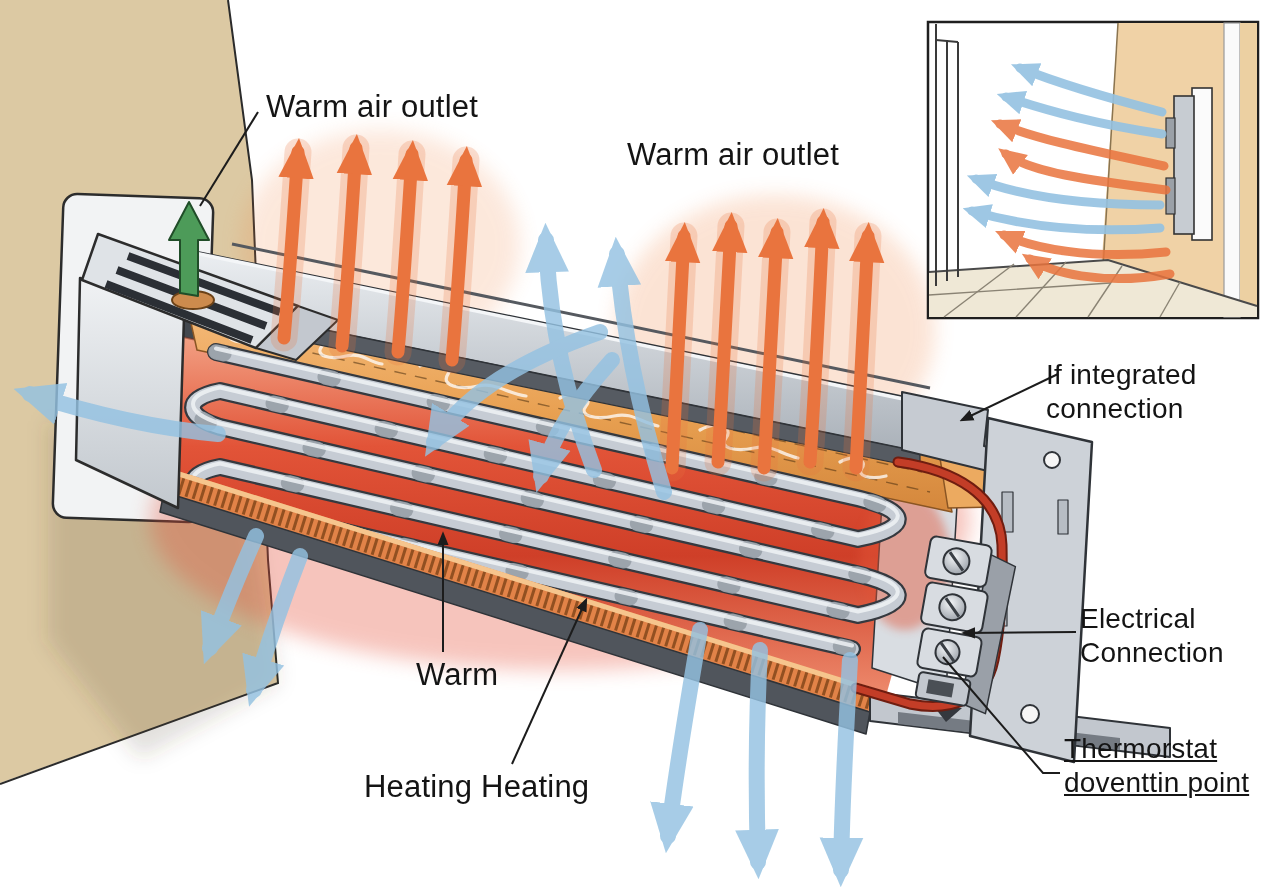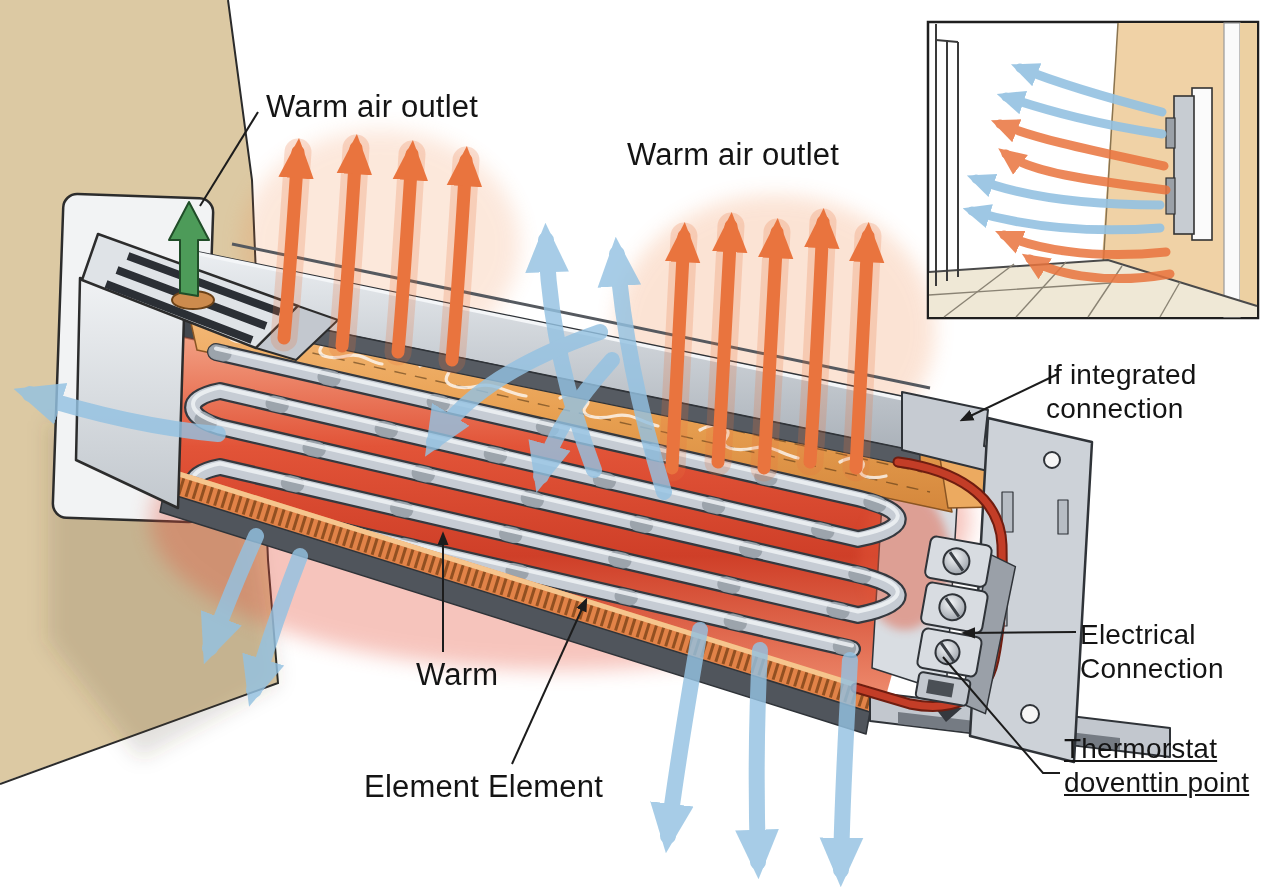--- a/index.html
+++ b/index.html
@@ -260,20 +260,20 @@
         <path d="M1170,274 C1100,286 1050,272 1030,259" marker-end="url(#mO)"></path>
       </g>
     </g>
   </g>
 </svg>
 
 <div class="lbl lbl-lg" style="left:266px;top:88px;">Warm air outlet</div>
 <div class="lbl lbl-lg" style="left:627px;top:136px;">Warm air outlet</div>
 <div class="lbl lbl-md" style="left:1046px;top:358px;">If integrated
 connection</div>
-<div class="lbl lbl-md" style="left:1080px;top:618px;">Electrical
+<div class="lbl lbl-md" style="left:1080px;top:602px;">Electrical
 Connection</div>
 <div class="lbl lbl-md" style="left:1064px;top:732px;text-decoration:underline;">Thermorstat
 doventtin point</div>
 <div class="lbl lbl-lg" style="left:416px;top:656px;">Warm</div>
-<div class="lbl lbl-lg" style="left:364px;top:768px;">Element Element</div>
+<div class="lbl lbl-lg" style="left:364px;top:768px;">Heating Heating</div>
 
 </div>
 
 </body></html>

